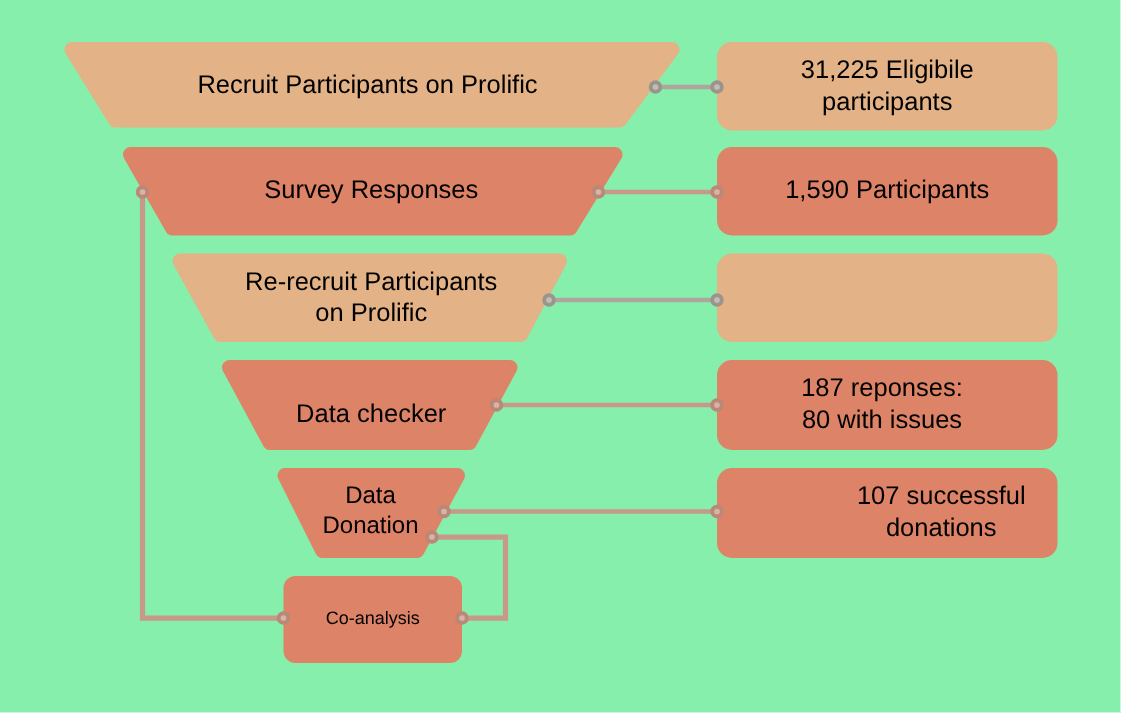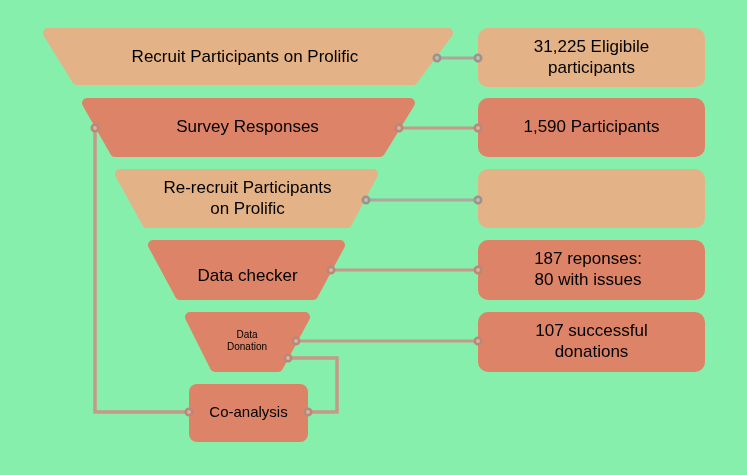--- a/index.html
+++ b/index.html
@@ -17,22 +17,22 @@
     display: flex;
     align-items: center;
     justify-content: center;
     text-align: center;
     white-space: pre-line;
     color: #000000;
     font-size: 17px;
     line-height: 1.22;
     pointer-events: none;
   }
-  .label.small { font-size: 10px; }
-  .label.big   { font-size: 15px; }
+  .label.small { font-size: 16px; }
+  .label.big   { font-size: 12px; }
   polyline { fill: none; }
 </style>
 </head>
 <body>
 
 <div class="canvas">
 
   <svg width="747" height="475" viewBox="0 0 747 475">
 
     <polygon points="48,33 448,33 413,80 77,80" stroke-width="10" stroke-linejoin="round" fill="#E3B286" stroke="#E3B286"></polygon>
@@ -79,16 +79,16 @@
   <div class="label" style="left:170px; top:241px; width:155px; height:70px;">Data checker</div>
   <div class="label small" style="left:198px; top:313px; width:98px; height:56px;">Data
 Donation</div>
   <div class="label big" style="left:189px; top:384px; width:119px; height:57px;">Co-analysis</div>
 
   <div class="label" style="left:478px; top:29px; width:227px; height:57px;">31,225 Eligibile
 participants</div>
   <div class="label" style="left:478px; top:99px; width:227px; height:57px;">1,590 Participants</div>
   <div class="label" style="left:498px; top:241px; width:180px; height:58px;">187 reponses:
 80 with issues</div>
-  <div class="label" style="left:478px; top:313px; width:227px; height:58px;">107 successful
+  <div class="label" style="left:478px; top:313px; width:227px; height:58px;padding-left:36px;">107 successful
 donations</div>
 
 </div>
 
 </body></html>

